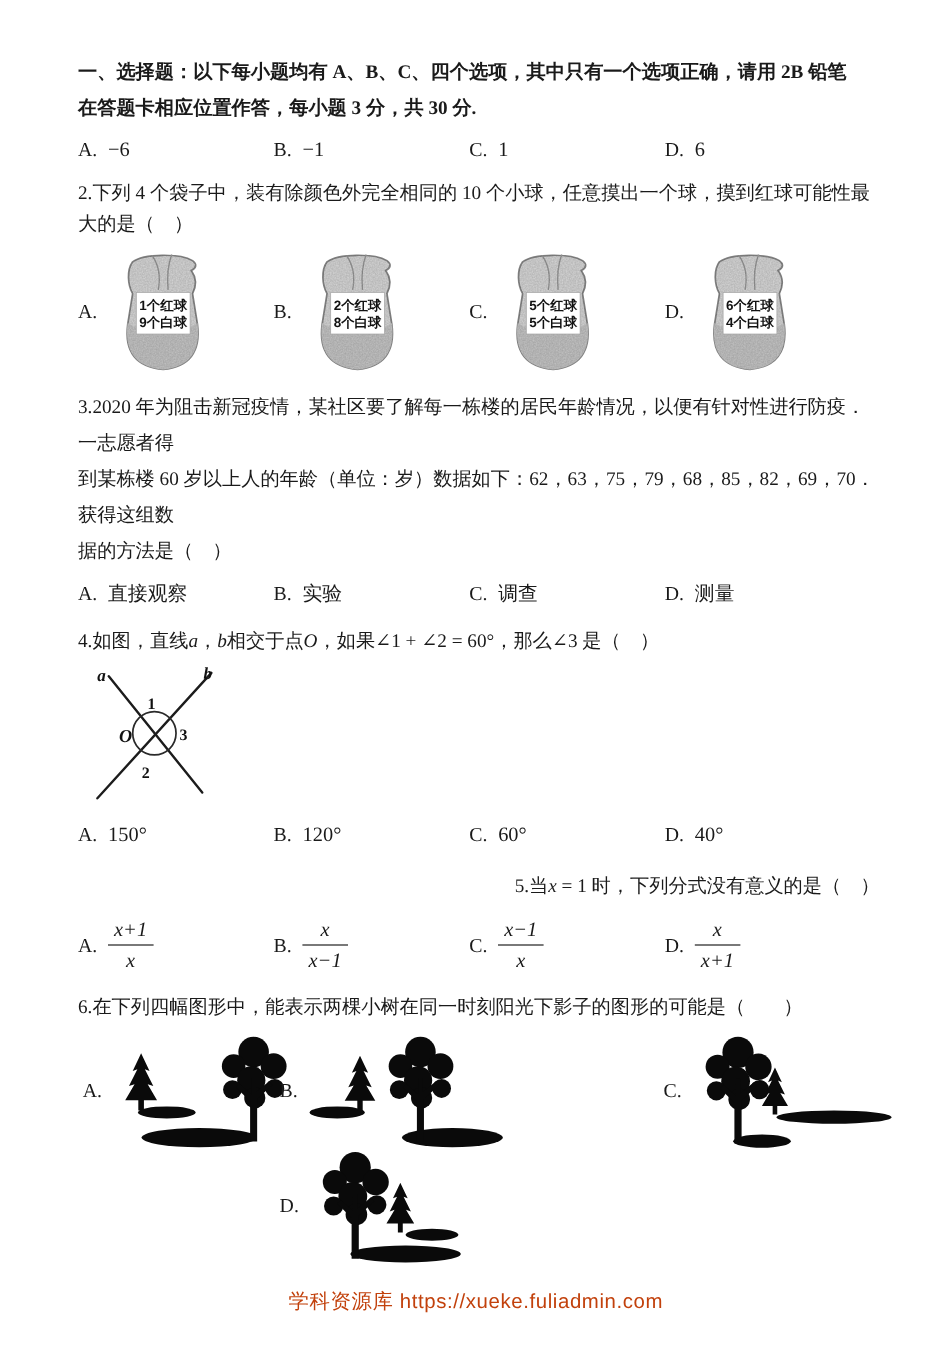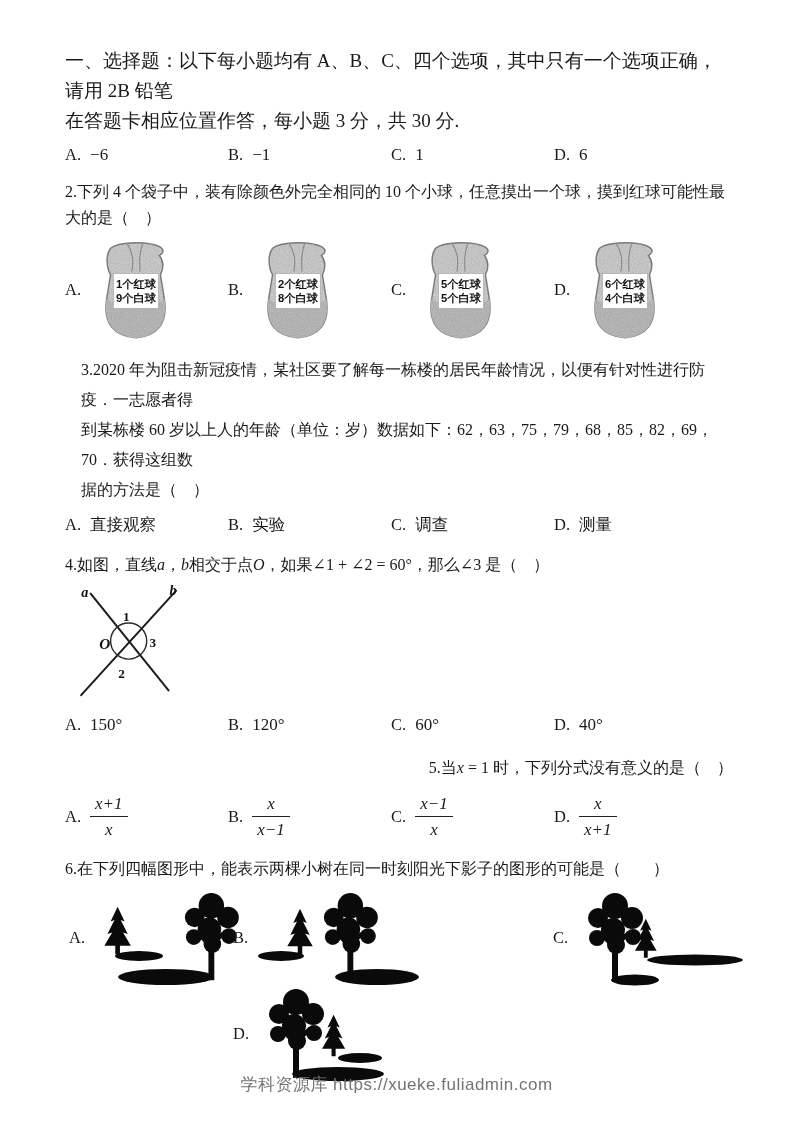--- a/index.html
+++ b/index.html
@@ -1,22 +1,22 @@
 <!DOCTYPE html>
 <html><head>
 <meta charset="utf-8">
 <style>
   html,body{margin:0;padding:0;background:#ffffff;}
   .sheet{position:relative;width:793px;height:1122px;background:#fff;overflow:hidden;
          font-family:"Liberation Serif","DejaVu Serif",serif;color:#1a1a1a;}
   .content{position:absolute;left:65px;top:46px;width:668px;}
   .title{font-size:23px;font-weight:700;text-align:center;margin:4px 0 18px;letter-spacing:1px;}
-  .intro-line{font-weight:400;font-size:19px;line-height:30px;}
+  .intro-line{font-weight:700;font-size:16px;line-height:30px;}
   .stem{font-size:16px;line-height:26px;margin:0;}
-  .m-top14{margin-top:14px;} .m-top16{margin-top:16px;} .m-top12{margin-top:12px;margin-left:16px;}
+  .m-top14{margin-top:14px;} .m-top16{margin-top:16px;} .m-top12{margin-top:12px;}
   .m-top6{margin-top:20px;text-align:right;} .m-top4{margin-top:4px;}
   .math{font-family:"Liberation Serif","DejaVu Serif",serif;}
   .it{font-style:italic;}
   .opts{display:flex;margin-top:9px;font-size:16.5px;align-items:center;}
   .opt{width:163px;display:flex;align-items:center;gap:9px;}
   .opt:last-child{width:auto;}
   .olabel{flex:0 0 auto;}
   .num-opt{font-size:17px;}
   .bag-row{display:flex;margin-top:6px;}
   .bag-opt{width:163px;display:flex;align-items:center;gap:12px;font-size:16.5px;}
@@ -27,21 +27,21 @@
   .fig-lab-it{font:italic 700 15px "Liberation Serif",serif;fill:#111;}
   .fig-lab{font:700 14px "Liberation Serif",serif;fill:#111;}
   .frac{display:inline-block;text-align:center;vertical-align:middle;font-size:17px;}
   .frac .num{display:block;border-bottom:1.4px solid #222;padding:0 5px;line-height:25px;}
   .frac .den{display:block;padding:0 5px;line-height:25px;}
   .frac-opts{margin-top:10px;margin-bottom:2px;}
   .silh{fill:#0a0a0a;}
   .q6figs{position:relative;height:196px;margin-top:6px;overflow:visible;font-size:16.5px;}
   .scene{position:absolute;display:flex;align-items:center;gap:9px;}
   .footer{position:absolute;left:0;right:0;bottom:26px;text-align:center;
-          font-family:"Liberation Sans",sans-serif;font-size:17px;color:#737373;letter-spacing:0.5px;}
+          font-family:"Liberation Sans",sans-serif;font-size:17px;color:#c2410c;letter-spacing:0.5px;}
 </style>
 </head>
 <body>
 
 <svg width="0" height="0" style="position:absolute" aria-hidden="true">
   <defs>
     <filter id="grain" x="0%" y="0%" width="100%" height="100%">
       <feTurbulence type="fractalNoise" baseFrequency="0.85" numOctaves="2" seed="7" result="n"></feTurbulence>
       <feColorMatrix in="n" type="matrix" values="0 0 0 0 0  0 0 0 0 0  0 0 0 0 0  0 0 0 0.6 0"></feColorMatrix>
     </filter>

